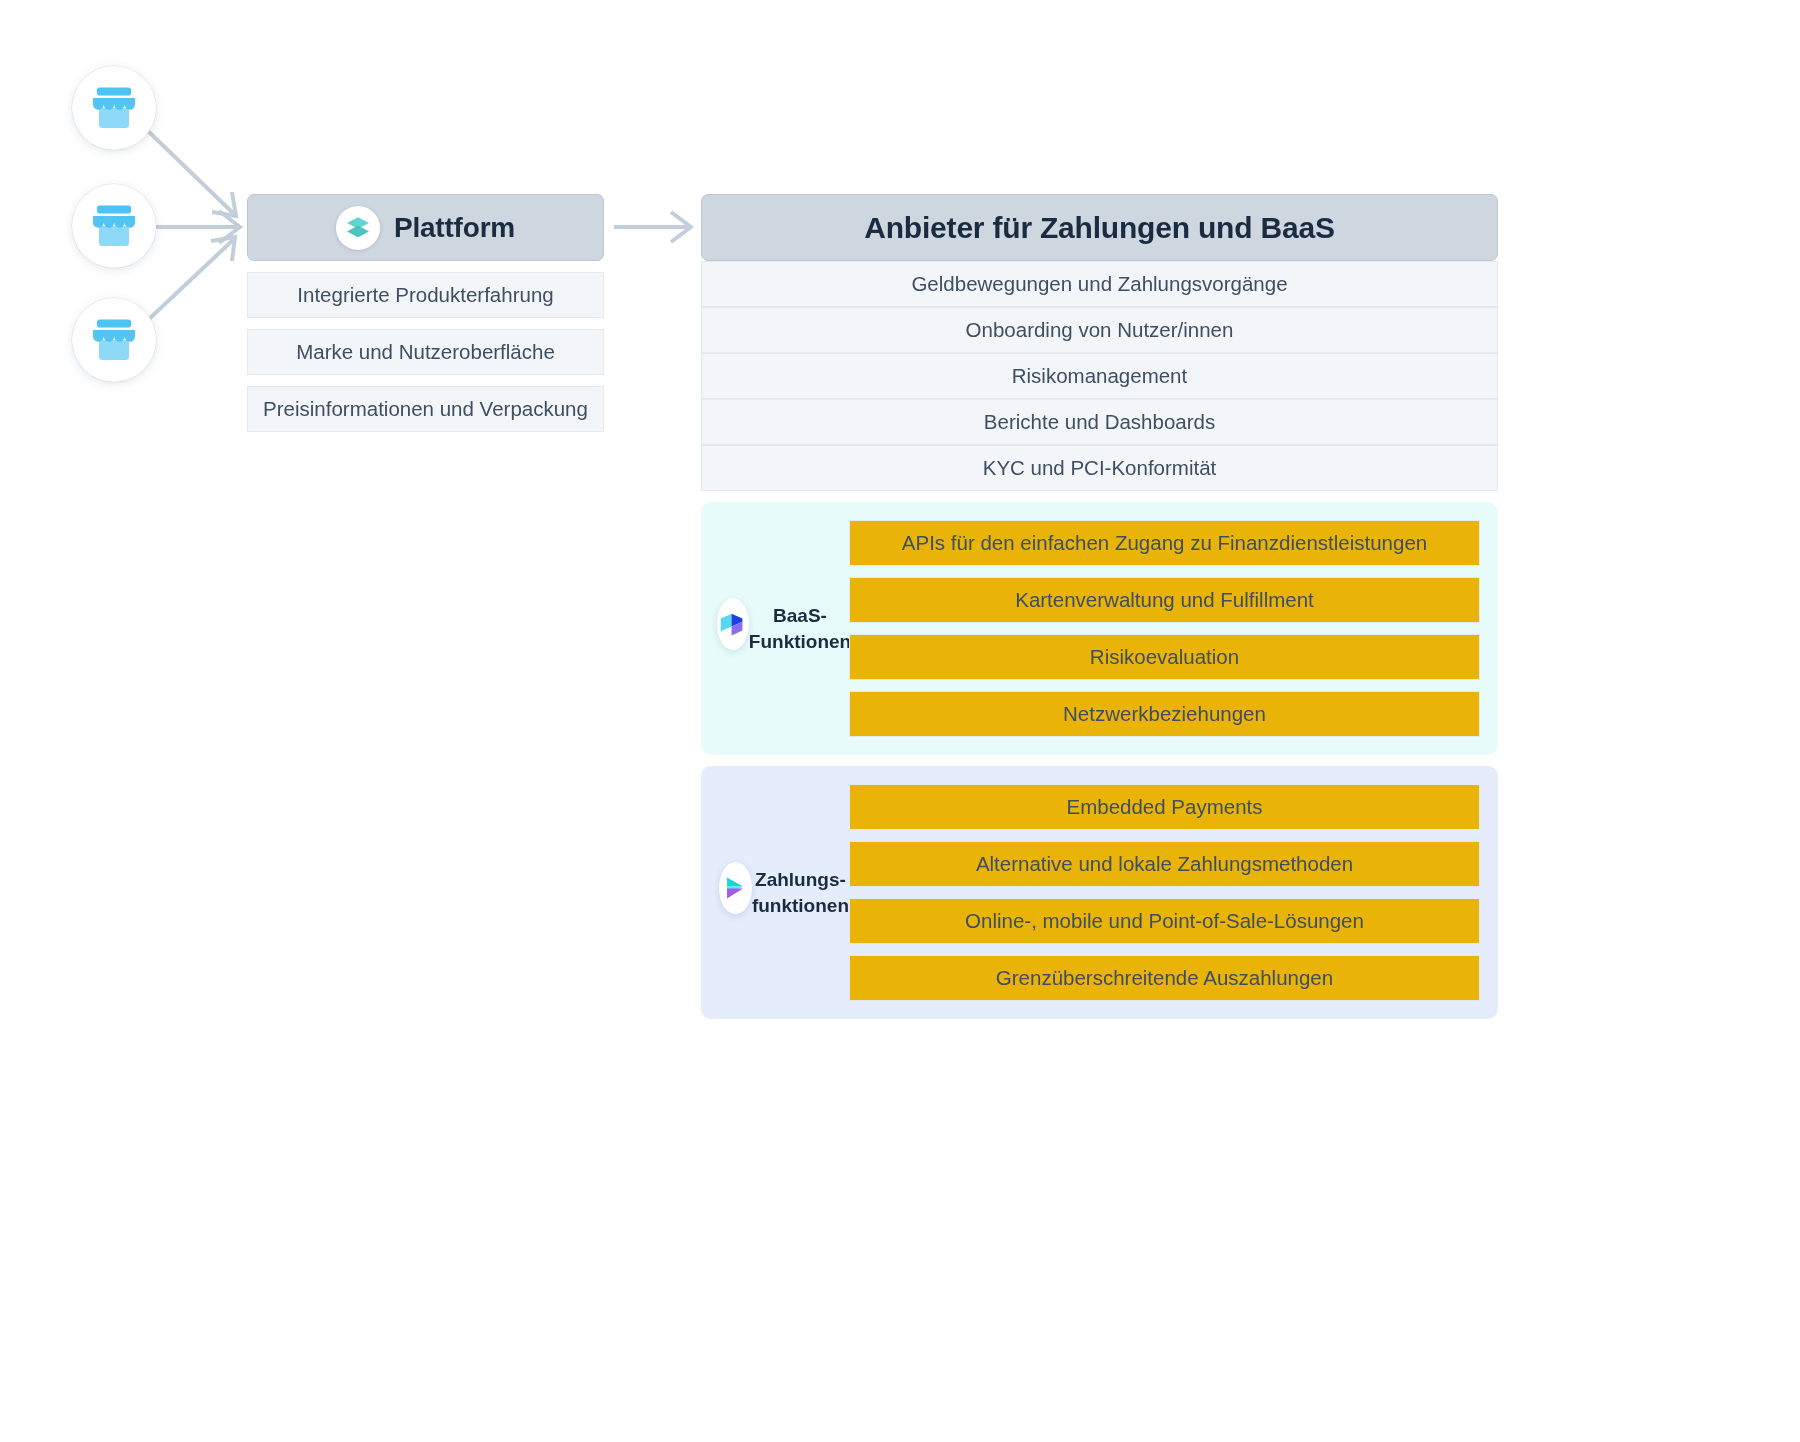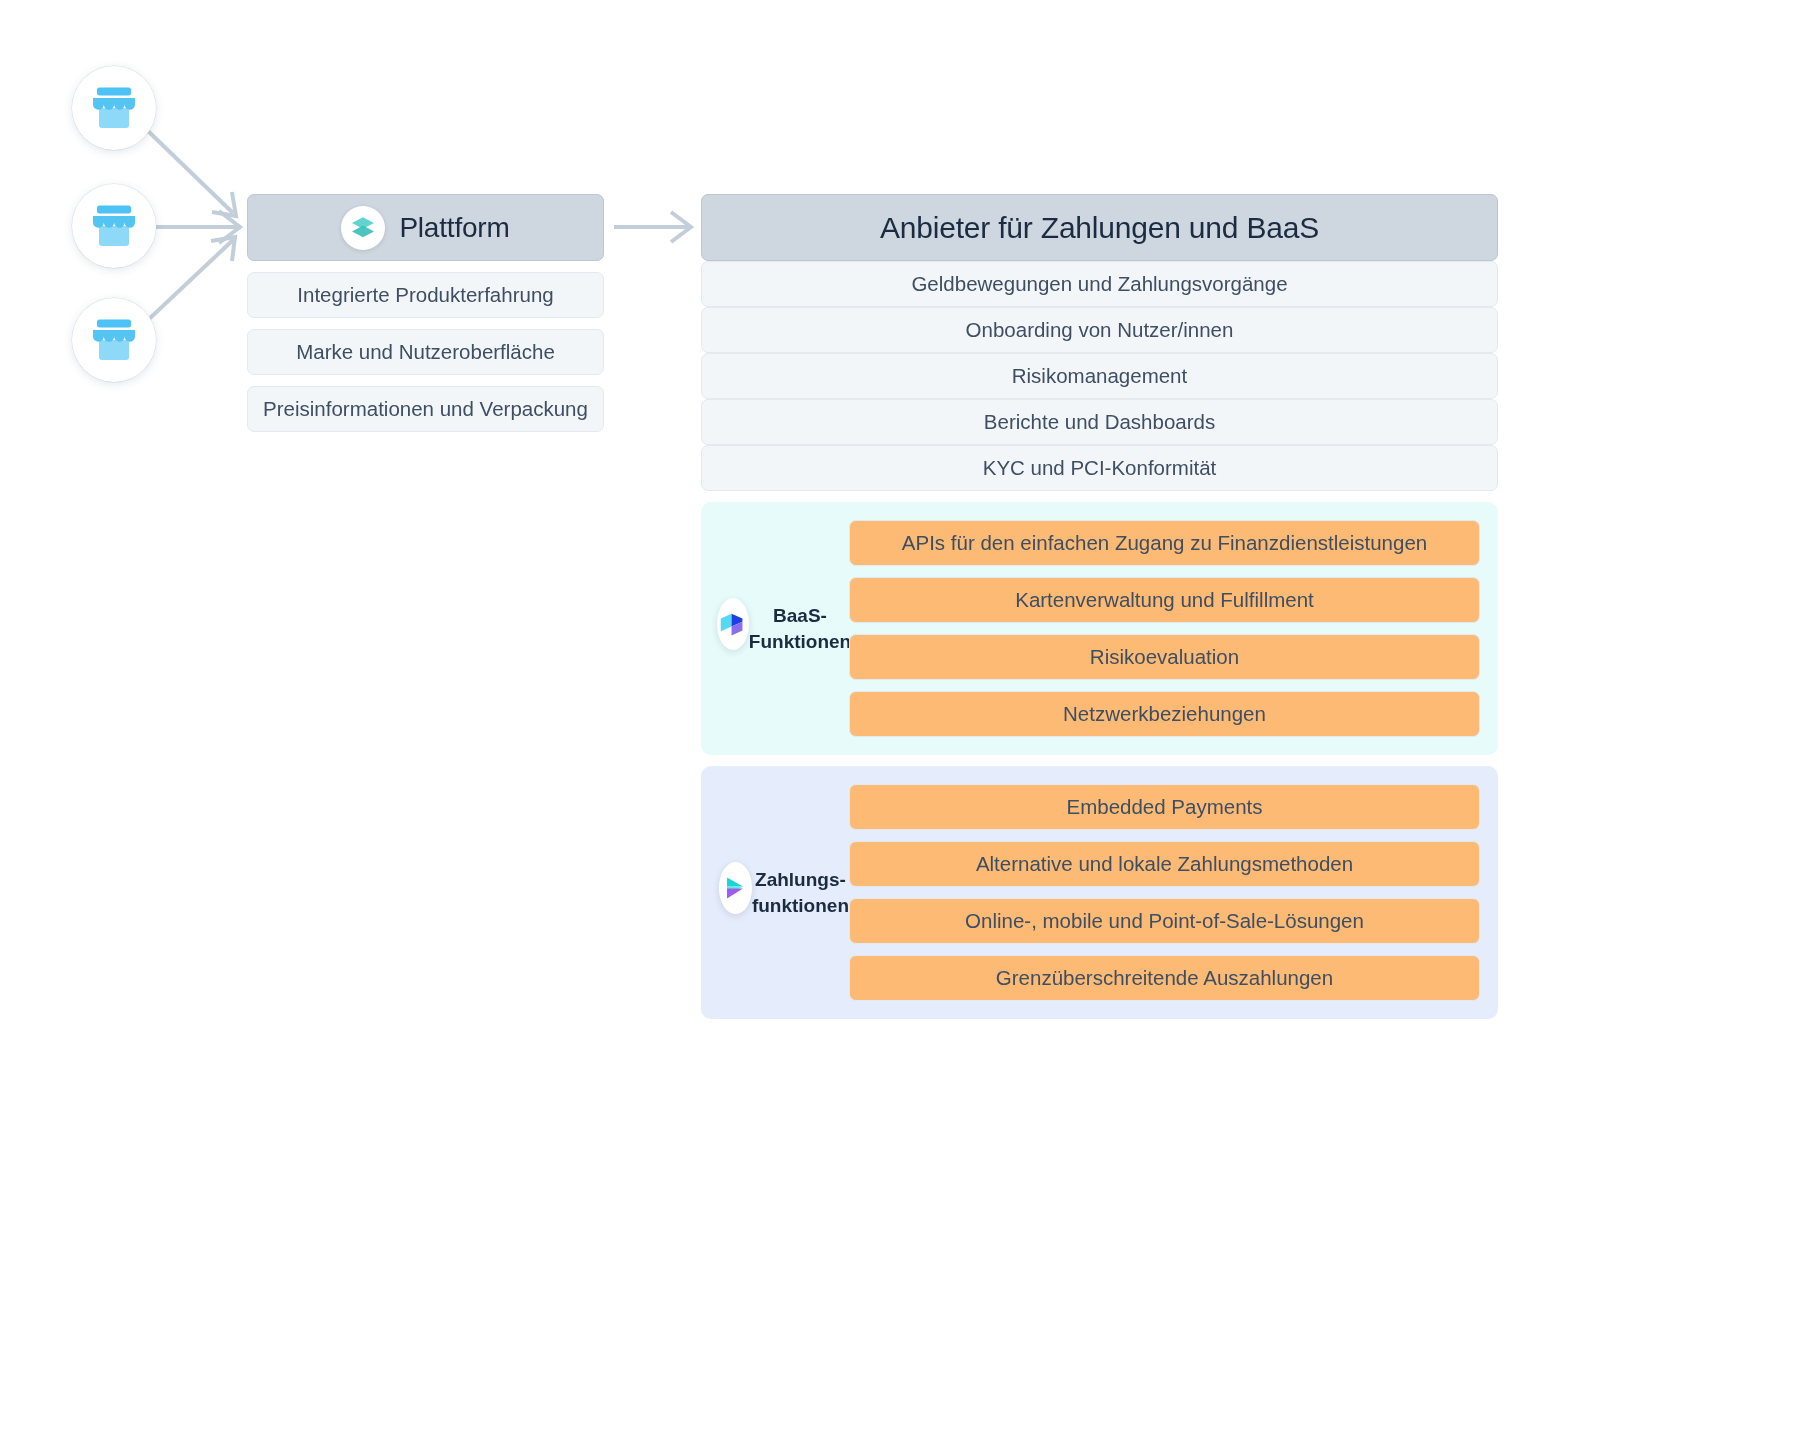--- a/index.html
+++ b/index.html
@@ -33,29 +33,29 @@
   .col { position: absolute; }
 
   .hdr {
     background: #ced6df;
     border: 1px solid #bcc7d3;
     border-radius: 7px;
     display: flex; align-items: center; justify-content: center;
     position: relative;
   }
   .hdr-title {
-    font-weight: 400;
+    font-weight: 700;
     color: #1b2c42;
     letter-spacing: -0.2px;
   }
 
   .row {
     background: #f3f6f9;
     border: 1px solid #e4e9ef;
-    border-radius: 7px;
+    border-radius: 0;
     display: flex; align-items: center; justify-content: center;
     color: #3e4e63;
     text-align: left;
   }
 
   
   #left-col { left: 247px; top: 194px; width: 357px; }
   #left-col .hdr { height: 67px; }
   #left-col .hdr-title { font-size: 28px; }
   #left-col .row { height: 46px; font-size: 20.5px; margin-top: 11px; }
@@ -105,21 +105,21 @@
     font-weight: 700;
     color: #1b2c42;
     line-height: 1.32;
     text-align: center;
     white-space: pre-line;
   }
   .panel-rows { flex: 1 1 auto; display: flex; flex-direction: column; }
   .panel-rows .row {
     height: 46px;
     font-size: 20.5px;
-    background: #fdba74;
+    background: #eab308;
     border-color: #e4e9ef;
   }
   .panel-rows .row + .row { margin-top: 11px; }
 </style>
 </head>
 <body>
 
 <div id="canvas">
 
   <svg id="arrows" viewBox="0 0 1800 1442">

